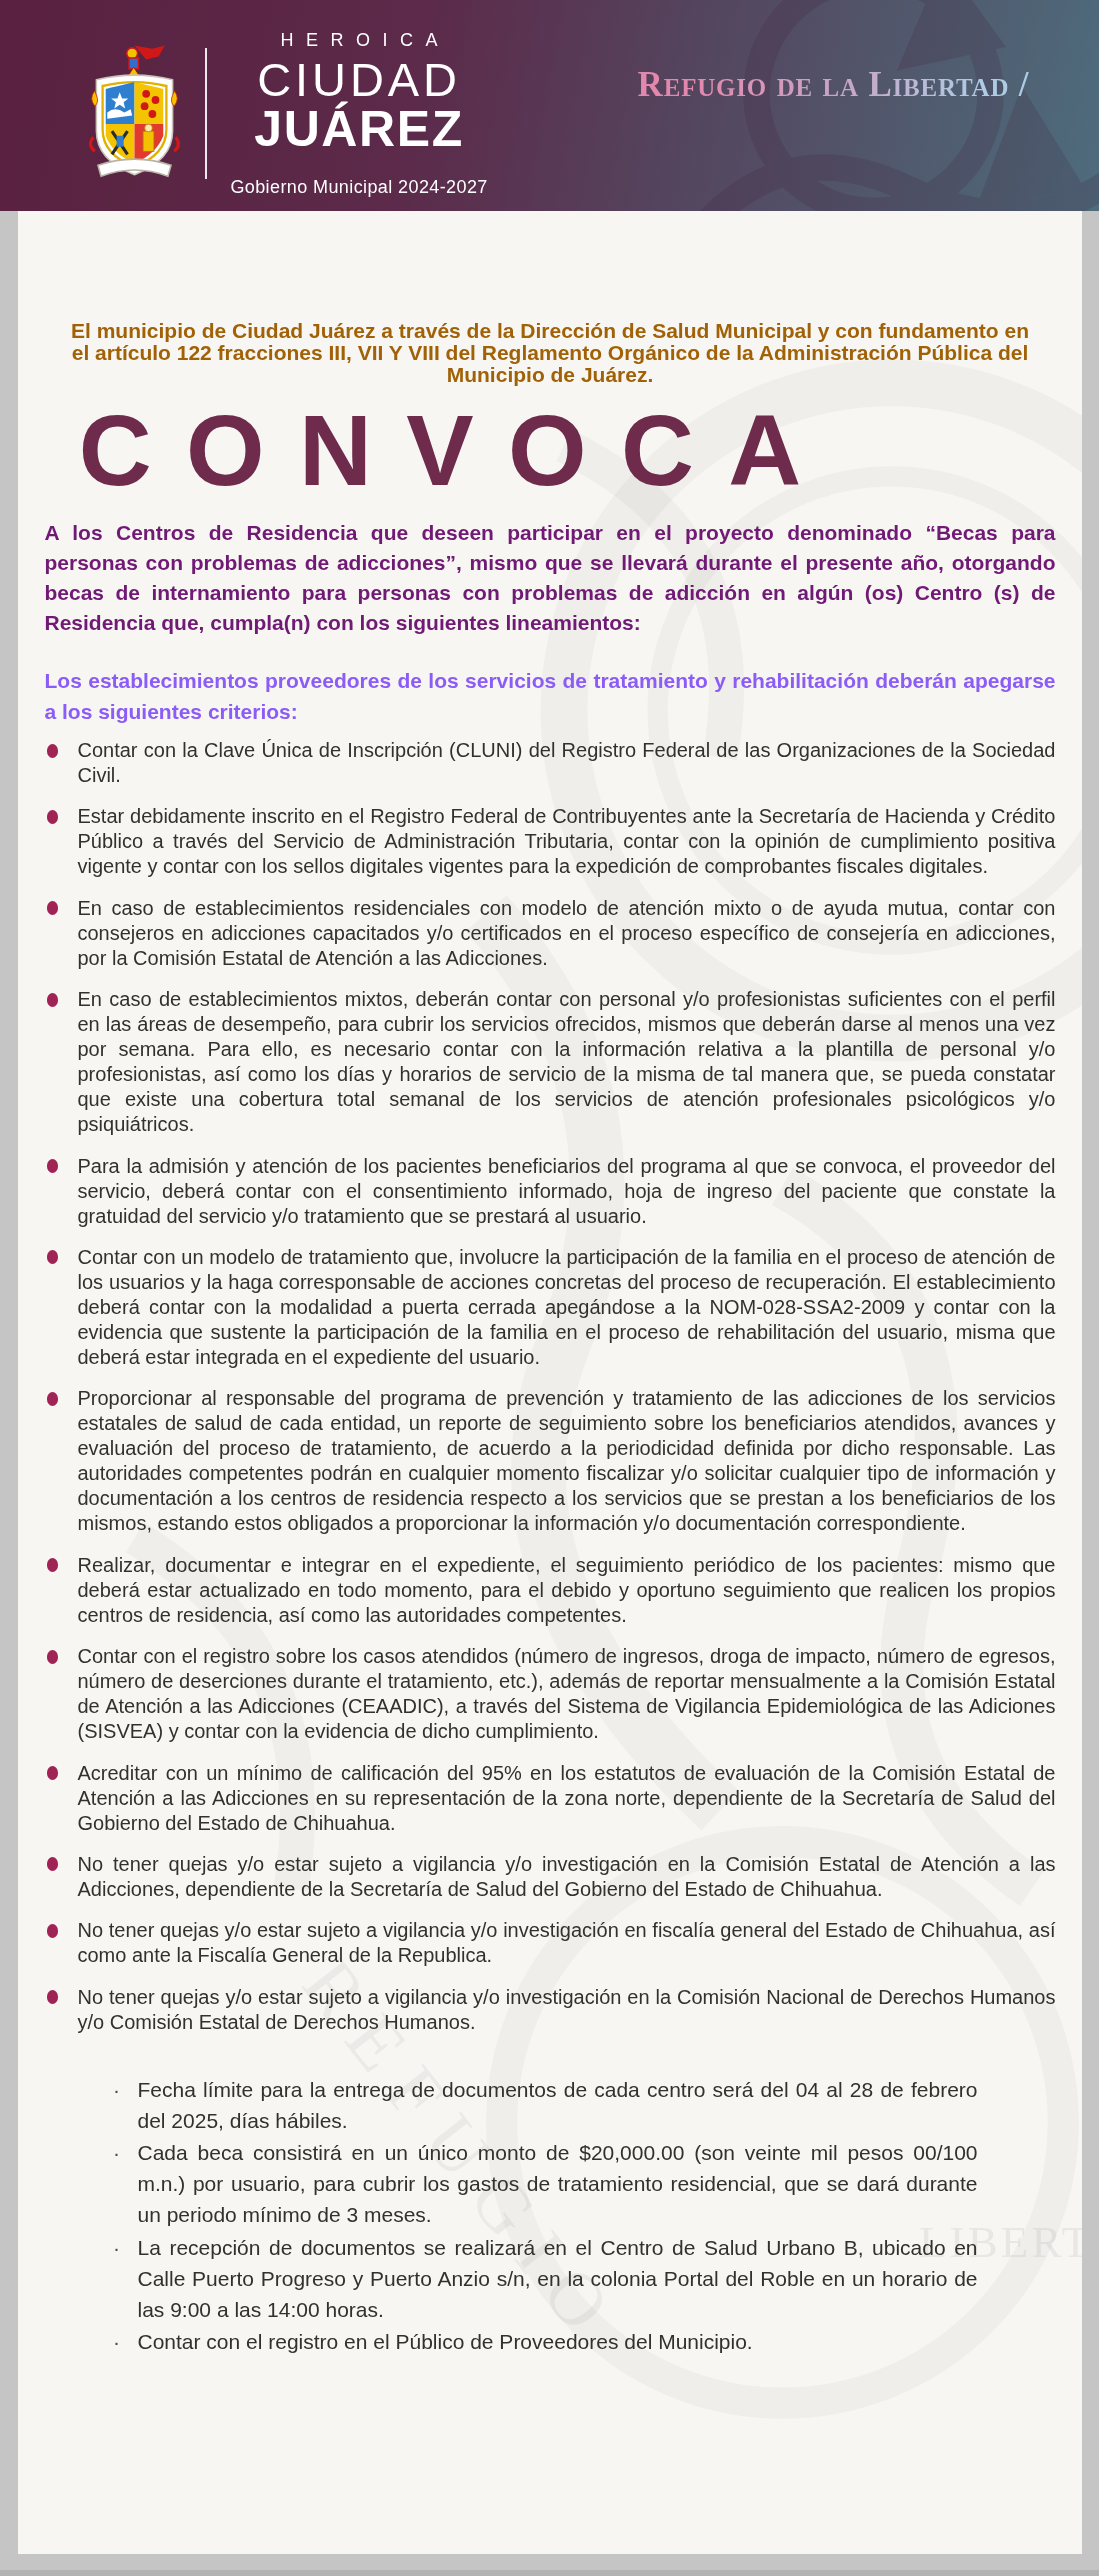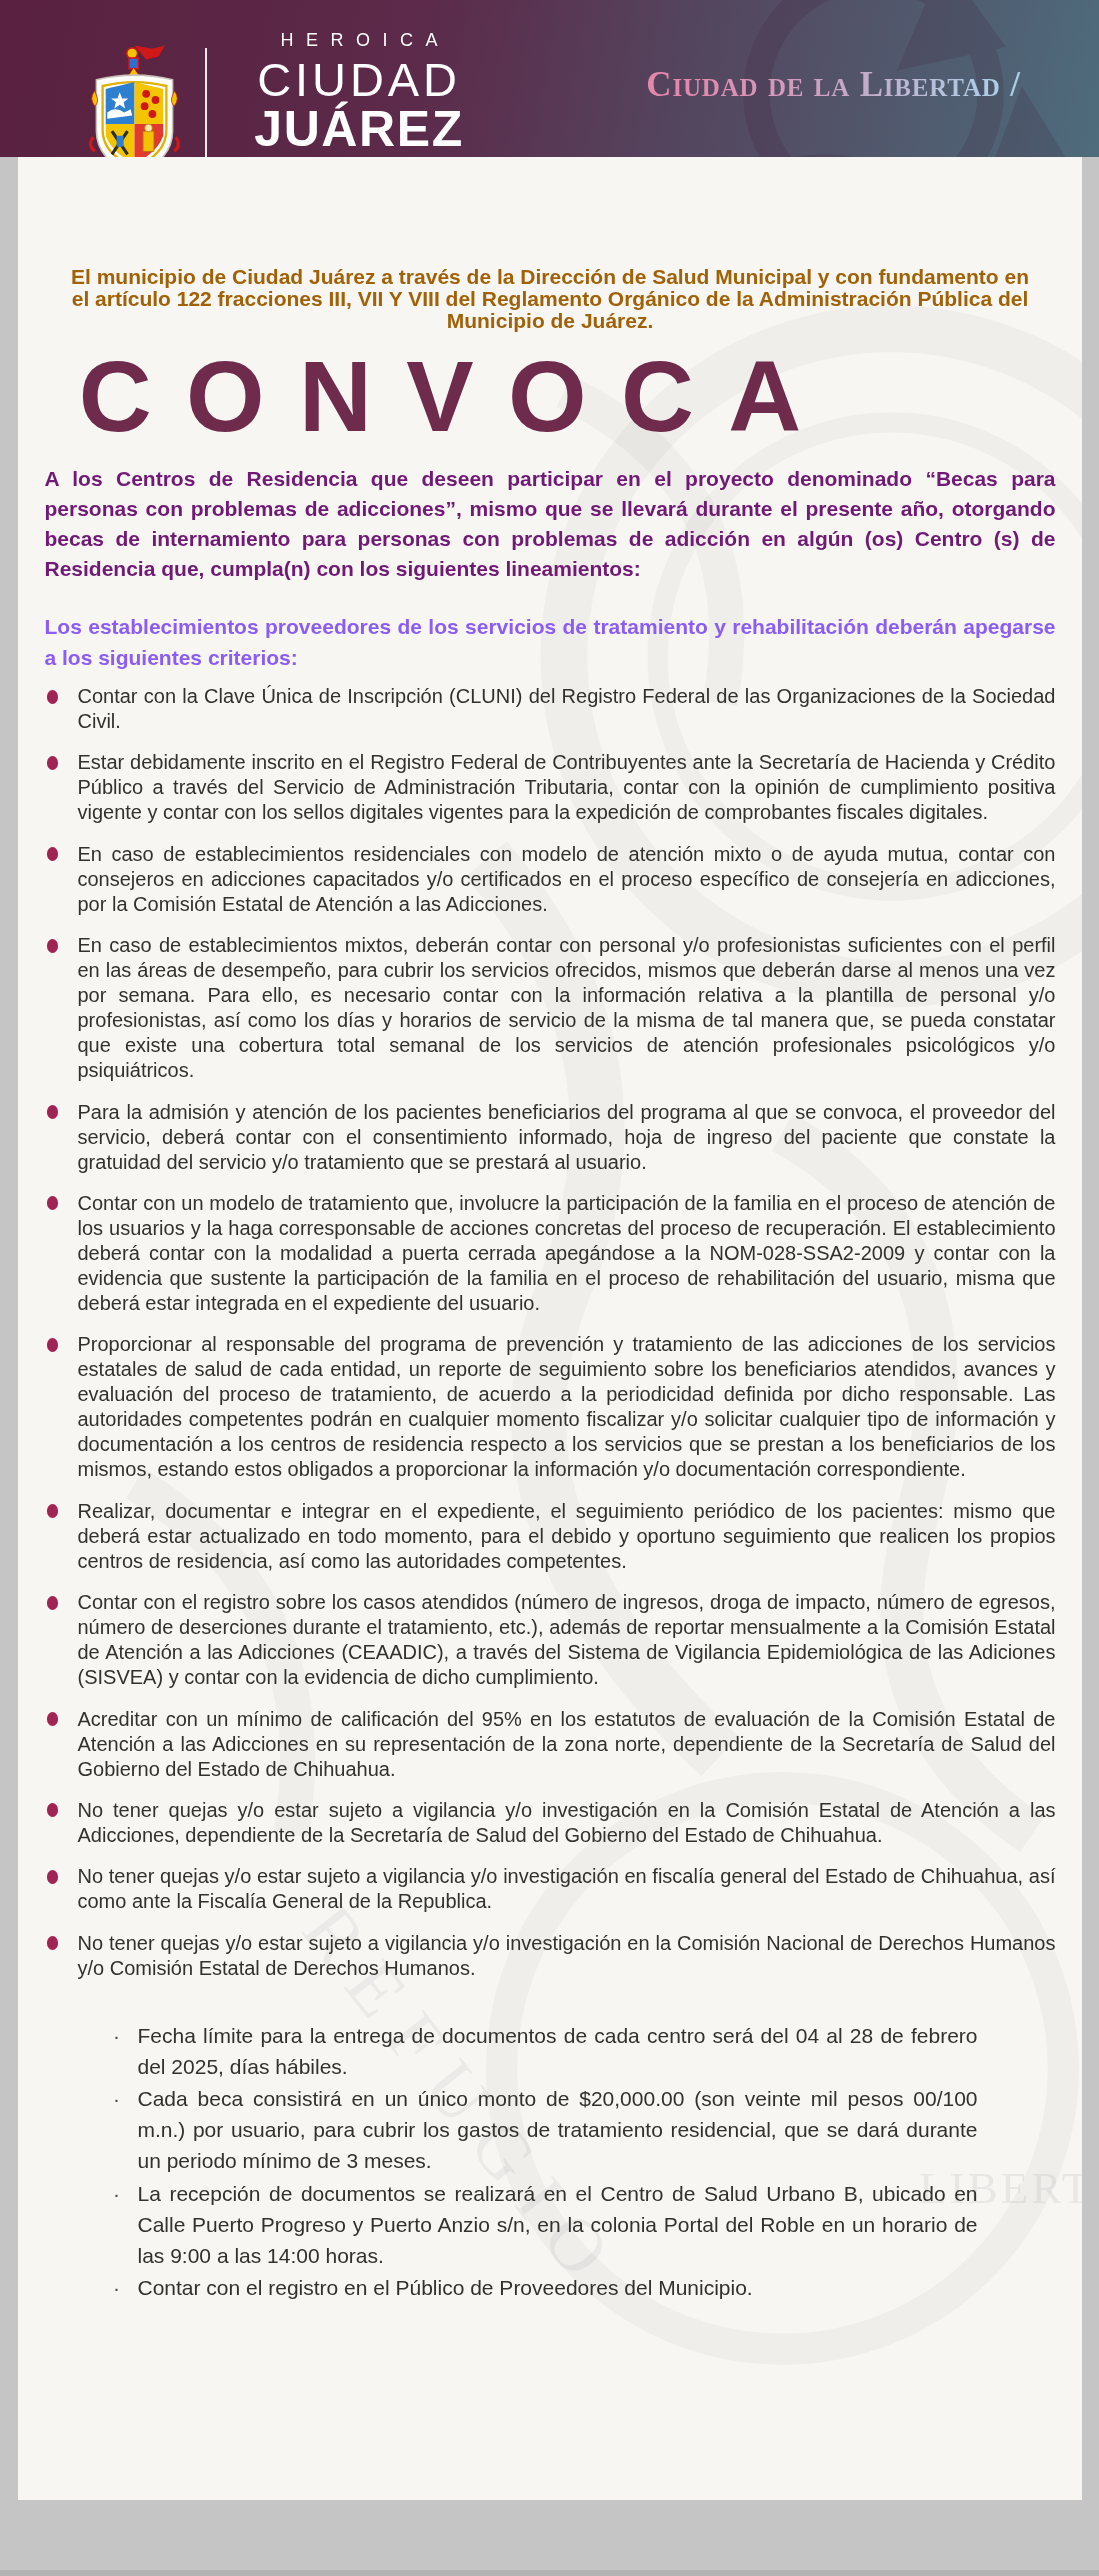--- a/index.html
+++ b/index.html
@@ -10,21 +10,21 @@
   html,body{width:1100px; height:2576px;}
   body{
     background:var(--page-bg);
     font-family:"Liberation Sans", sans-serif;
     color:var(--text);
     position:relative;
     overflow:hidden;
   }
   
   header{
-    position:relative; height:157px; width:1100px; overflow:hidden;
+    position:relative; height:211px; width:1100px; overflow:hidden;
     background:linear-gradient(100deg, var(--header-left) 0%, #5c2a4a 38%, #54455e 62%, var(--header-right) 100%);
   }
   .hdr-orn{position:absolute; right:-31px; top:-70px; opacity:.30; pointer-events:none;}
   .brand{position:absolute; left:87px; top:30px; display:flex; align-items:center; gap:23.4px;}
   .brand-divider{width:1.6px; height:131px; background:#ffffff; opacity:.9;}
   .brand-text{color:#fff; display:flex; flex-direction:column; align-items:center;}
   .brand-heroica{font-size:18px; font-weight:400; letter-spacing:12.5px; text-indent:12.5px; margin-bottom:4.7px;}
   .brand-ciudad{font-size:47px; font-weight:300; letter-spacing:3.9px; line-height:1.02;}
   .brand-juarez{font-size:50px; font-weight:800; letter-spacing:1.6px; line-height:1.0;}
   .brand-tagline{font-size:18px; font-weight:400; margin-top:23px; letter-spacing:0.4px;}
@@ -136,21 +136,21 @@
     </svg>
     <div class="brand-divider"></div>
     <div class="brand-text">
       <div class="brand-heroica">HEROICA</div>
       <div class="brand-ciudad">CIUDAD</div>
       <div class="brand-juarez">JUÁREZ</div>
       <div class="brand-tagline">Gobierno Municipal 2024-2027</div>
     </div>
   </div>
   <div class="motto">
-    <div>Ciudad de la Libertad /</div>
+    <div>Refugio de la Libertad /</div>
   </div>
 </header>
 
 <main class="card">
   <div class="wm">
     <svg width="1064" height="2343" viewBox="0 0 1364 3003">
       <g fill="none" stroke="rgba(80,60,70,0.045)">
         <circle cx="1120" cy="640" r="420" stroke-width="60"></circle>
         <circle cx="1120" cy="640" r="300" stroke-width="26"></circle>
         <path d="M600 900 Q 820 1150 700 1450 T 900 2050" stroke-width="70"></path>

